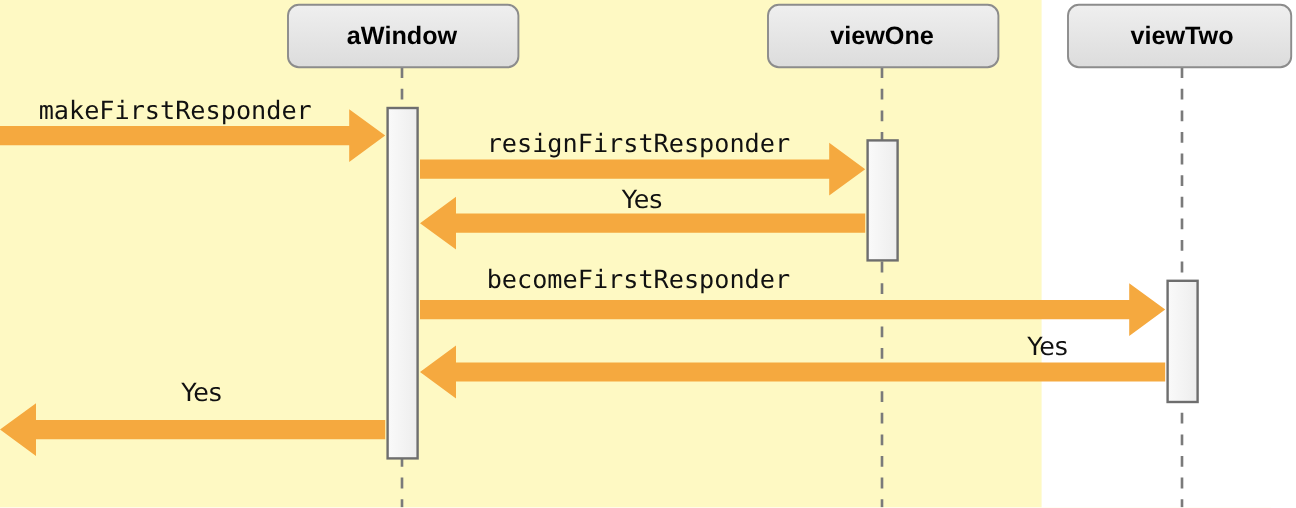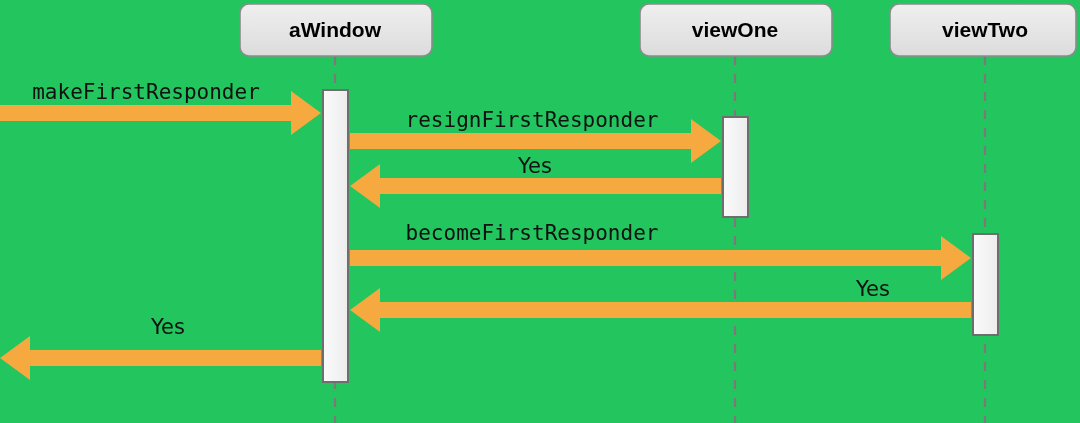--- a/index.html
+++ b/index.html
@@ -8,23 +8,23 @@
     background: #ffffff;
   }
   body {
     width: 1080px;
     height: 423px;
     font-family: "Liberation Sans", sans-serif;
     overflow: hidden;
   }
   #diagram {
     position: relative;
-    width: 1080px;
+    width: 868px;
     height: 423px;
-    background: #22c55e;
+    background: #fef9c3;
   }
   #diagram svg {
     position: absolute;
     top: 0;
     left: 0;
   }
   .participant-label {
     font-family: "Liberation Sans", sans-serif;
     font-size: 21px;
     font-weight: bold;

